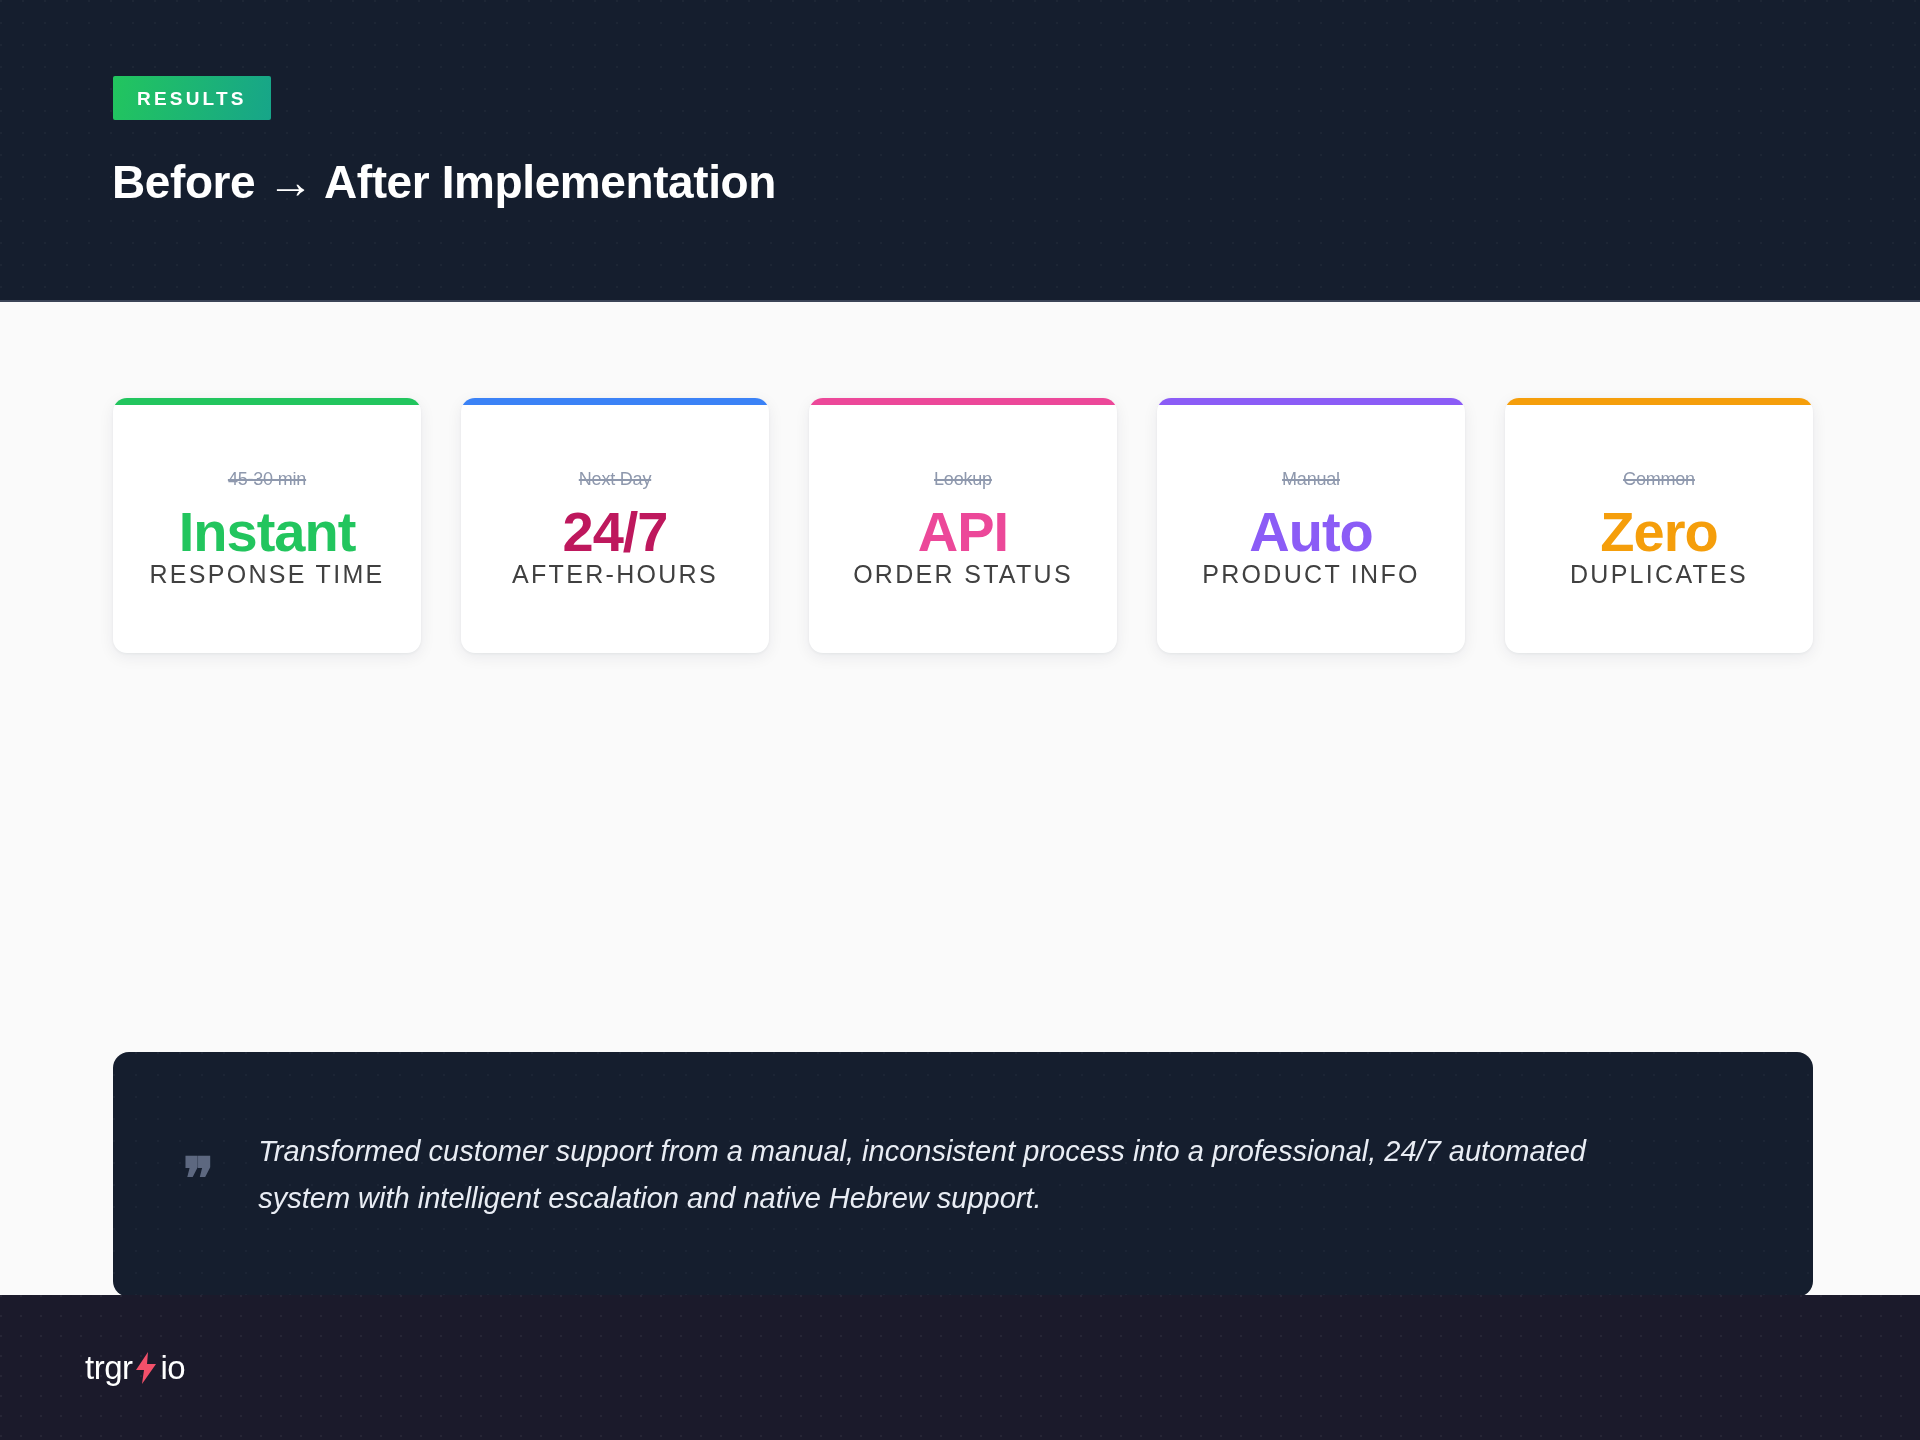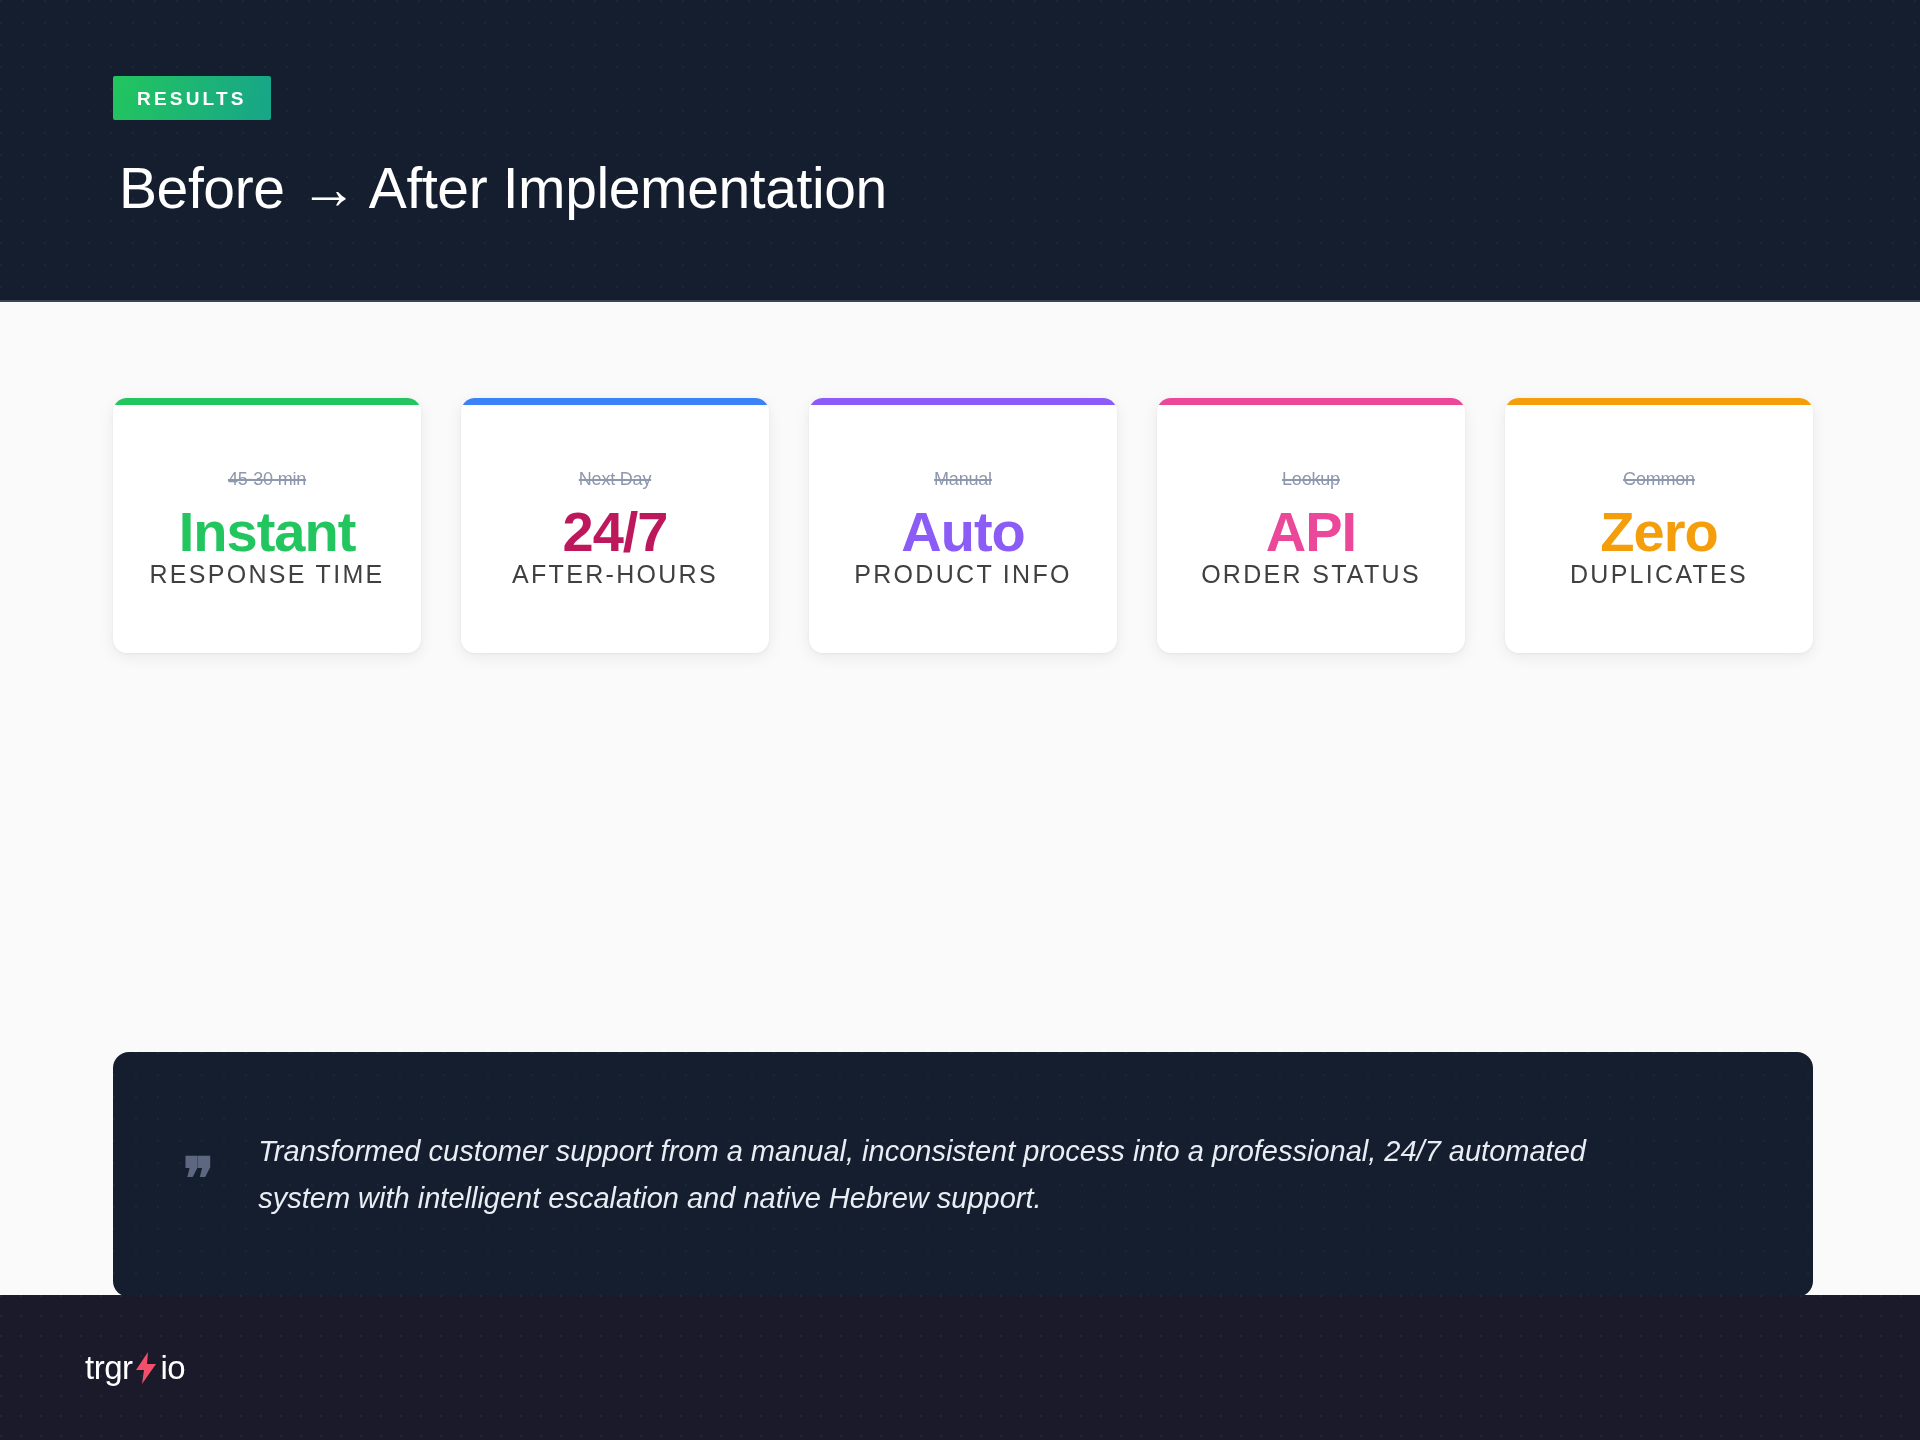--- a/index.html
+++ b/index.html
@@ -29,24 +29,24 @@
     position:absolute; left:113px; top:76px;
     padding:13px 24px 12px 24px;
     background:linear-gradient(100deg,#22c55e 0%, #1cb573 55%, #17a589 100%);
     color:#ffffff;
     font-size:19px; font-weight:bold;
     letter-spacing:3.2px;
     line-height:1;
     border-radius:2px;
   }
   .page-title {
-    position:absolute; left:119px; top:155px;
-    color:#ffffff;
-    font-size:57px;
-    font-weight:normal;
+    position:absolute; left:112px; top:155px;
+    color:#ffffff;
+    font-size:46px;
+    font-weight:bold;
     letter-spacing:-0.4px;
     white-space:nowrap;
   }
 
   
   .body-area {
     position:absolute; left:0; top:302px;
     width:1920px; height:993px;
     background:#fafafa;
   }
@@ -187,31 +187,31 @@
       </div>
 
       <div class="card">
         <div class="card-accent" style="background: rgb(59, 130, 246);"></div>
         <div class="card-before">Next Day</div>
         <div class="card-after" style="color: #be185d;">24/7</div>
         <div class="card-label">AFTER-HOURS</div>
       </div>
 
       <div class="card">
+        <div class="card-accent" style="background: rgb(236, 72, 153);"></div>
+        <div class="card-before">Lookup</div>
+        <div class="card-after" style="color: rgb(236, 72, 153);">API</div>
+        <div class="card-label">ORDER STATUS</div>
+      </div>
+
+      <div class="card">
         <div class="card-accent" style="background: rgb(139, 92, 246);"></div>
         <div class="card-before">Manual</div>
         <div class="card-after" style="color: rgb(139, 92, 246);">Auto</div>
         <div class="card-label">PRODUCT INFO</div>
-      </div>
-
-      <div class="card">
-        <div class="card-accent" style="background: rgb(236, 72, 153);"></div>
-        <div class="card-before">Lookup</div>
-        <div class="card-after" style="color: rgb(236, 72, 153);">API</div>
-        <div class="card-label">ORDER STATUS</div>
       </div>
 
       <div class="card">
         <div class="card-accent" style="background: rgb(245, 158, 11);"></div>
         <div class="card-before">Common</div>
         <div class="card-after" style="color: rgb(245, 158, 11);">Zero</div>
         <div class="card-label">DUPLICATES</div>
       </div>
 
     </div>

